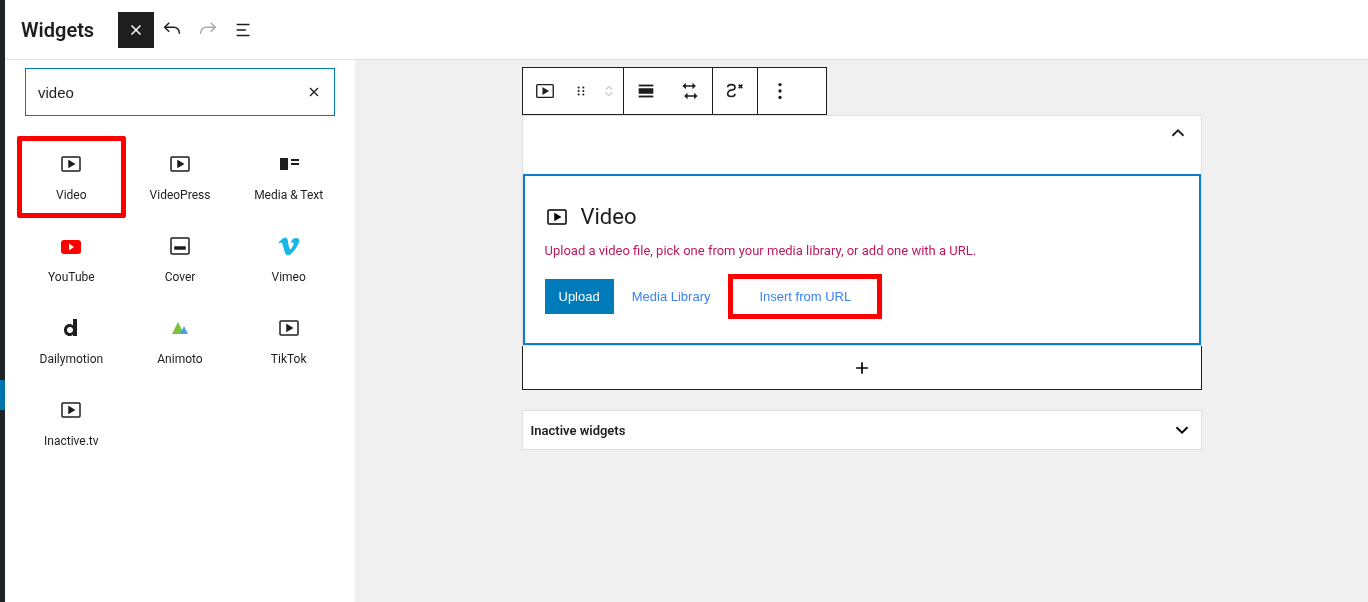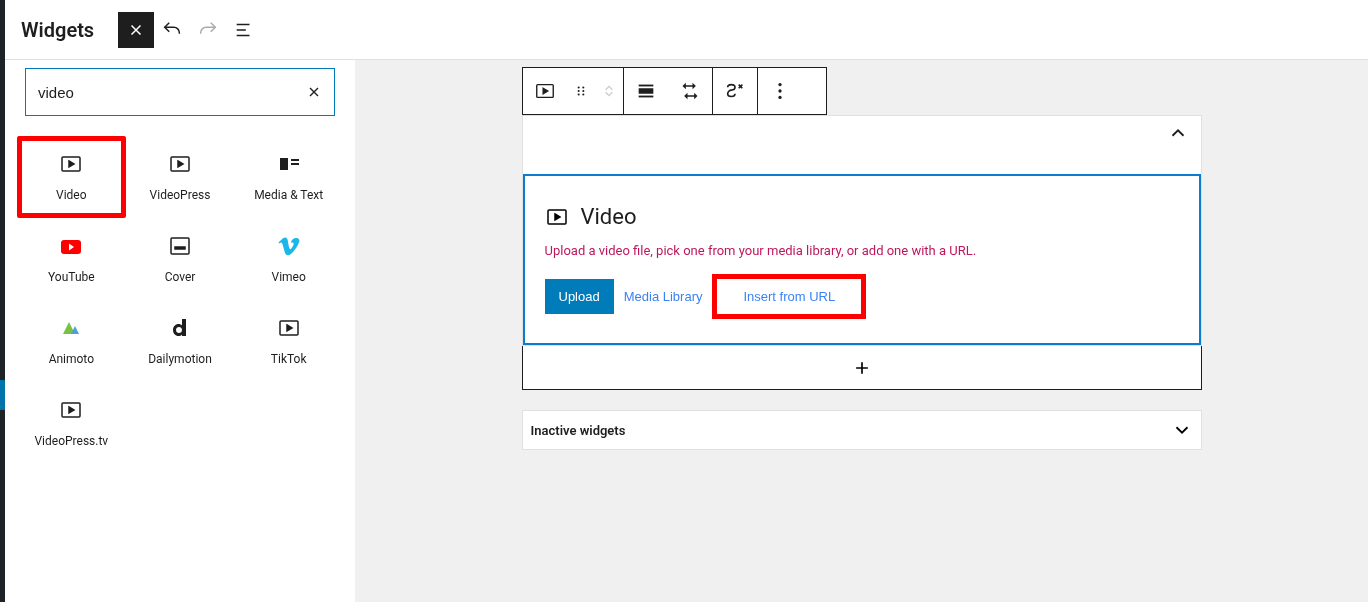--- a/index.html
+++ b/index.html
@@ -40,21 +40,21 @@
     .toolbar-btn { width: 44px; display: flex; align-items: center; justify-content: center; cursor: pointer; color: #1e1e1e; }
     .toolbar-btn.narrow { width: 28px; }
     
     .widget-area { background: #fff; border: 1px solid #e0e0e0; padding: 0; position: relative; }
     .widget-area-collapse { position: absolute; right: 12px; top: 6px; cursor: pointer; color: #1e1e1e; z-index: 2; }
     
     .video-block { border: 2px solid #0a7dd1; padding: 28px 20px 24px 20px; margin-top: 58px; }
     .video-header { display: flex; align-items: center; gap: 12px; margin-bottom: 14px; }
     .video-title { font-size: 22px; font-weight: 400; color: #1e1e1e; }
     .video-desc { font-size: 13px; color: #be185d; margin-bottom: 16px; }
-    .video-actions { display: flex; align-items: center; }
+    .video-actions { display: flex; align-items: center; gap: 8px; }
     .btn-primary { background: #007cba; color: #fff; border: none; padding: 10px 14px; font-size: 13px; cursor: pointer; }
     .btn-link { background: none; border: none; color: #3b82f6; font-size: 13px; cursor: pointer; padding: 8px 10px; }
     .highlight-box { border: 5px solid #ff0000; padding: 2px 16px; }
     
     .add-block-row { height: 44px; border: 1px solid #1e1e1e; border-top: none; display: flex; align-items: center; justify-content: center; cursor: pointer; background: #fff; }
     
     .inactive-widgets { background: #fff; border: 1px solid #e0e0e0; margin-top: 20px; padding: 8px; display: flex; justify-content: space-between; align-items: center; cursor: pointer; }
     .inactive-title { font-size: 13px; font-weight: 600; color: #1e1e1e; }
     
     svg { display: block; }
@@ -158,53 +158,53 @@
         <div class="block-icon-wrap">
           <svg width="24" height="24" viewBox="0 0 24 24" fill="#1ab7ea">
               <path d="M22 7.4c-.1 2-1.5 4.8-4.2 8.3-2.8 3.7-5.2 5.5-7.1 5.5-1.2 0-2.2-1.1-3-3.3l-1.7-6c-.6-2.2-1.3-3.3-2-3.3-.2 0-.7.3-1.6 1L1.5 8.4c1-1 2.1-1.9 3.1-2.9 1.4-1.3 2.5-1.9 3.2-2 1.7-.2 2.7 1 3.1 3.5.4 2.7.7 4.4.9 5.1.5 2.1 1 3.2 1.5 3.2.4 0 1.1-.7 1.9-2 .9-1.3 1.3-2.3 1.4-3 .1-1.1-.3-1.7-1.4-1.7-.5 0-1 .1-1.5.3 1-3.3 2.9-4.9 5.8-4.8 2.1.1 3.1 1.4 3 4.3z"></path>
             </svg>
         </div>
         <div class="block-label">Vimeo</div>
       </div>
 
       <div class="block-item">
         <div class="block-icon-wrap">
+          <svg width="24" height="24" viewBox="0 0 24 24" fill="currentColor">
+              <path d="M14 3v6.5c-.8-1-2-1.5-3.5-1.5C7.5 8 5 10.5 5 14s2.5 6 5.5 6c1.5 0 2.7-.5 3.5-1.5V20h4V3h-4zm-3 14c-1.7 0-3-1.3-3-3s1.3-3 3-3 3 1.3 3 3-1.3 3-3 3z"></path>
+            </svg>
+        </div>
+        <div class="block-label">Dailymotion</div>
+      </div>
+      <div class="block-item">
+        <div class="block-icon-wrap">
           <svg width="24" height="24" viewBox="0 0 24 24">
               <path d="M4 18l6-12 6 12H4z" fill="#79c143"></path>
               <path d="M12 18l4-8 4 8h-8z" fill="#4da0d8"></path>
             </svg>
         </div>
         <div class="block-label">Animoto</div>
       </div>
       <div class="block-item">
         <div class="block-icon-wrap">
-          <svg width="24" height="24" viewBox="0 0 24 24" fill="currentColor">
-              <path d="M14 3v6.5c-.8-1-2-1.5-3.5-1.5C7.5 8 5 10.5 5 14s2.5 6 5.5 6c1.5 0 2.7-.5 3.5-1.5V20h4V3h-4zm-3 14c-1.7 0-3-1.3-3-3s1.3-3 3-3 3 1.3 3 3-1.3 3-3 3z"></path>
-            </svg>
-        </div>
-        <div class="block-label">Dailymotion</div>
-      </div>
-      <div class="block-item">
-        <div class="block-icon-wrap">
           <svg width="24" height="24" viewBox="0 0 24 24" fill="none" stroke="currentColor" stroke-width="1.5">
               <rect x="3" y="5" width="18" height="14" rx="1"></rect>
               <path d="M10 9l5 3-5 3V9z" fill="currentColor"></path>
             </svg>
         </div>
         <div class="block-label">TikTok</div>
       </div>
 
       <div class="block-item">
         <div class="block-icon-wrap">
           <svg width="24" height="24" viewBox="0 0 24 24" fill="none" stroke="currentColor" stroke-width="1.5">
               <rect x="3" y="5" width="18" height="14" rx="1"></rect>
               <path d="M10 9l5 3-5 3V9z" fill="currentColor"></path>
             </svg>
         </div>
-        <div class="block-label">VideoPress.tv</div>
+        <div class="block-label">Inactive.tv</div>
       </div>
     </div>
   </div>
 
   <div class="canvas">
     <div class="canvas-inner">
 
       <div class="block-toolbar">
         <div class="toolbar-group">
           <div class="toolbar-btn">

